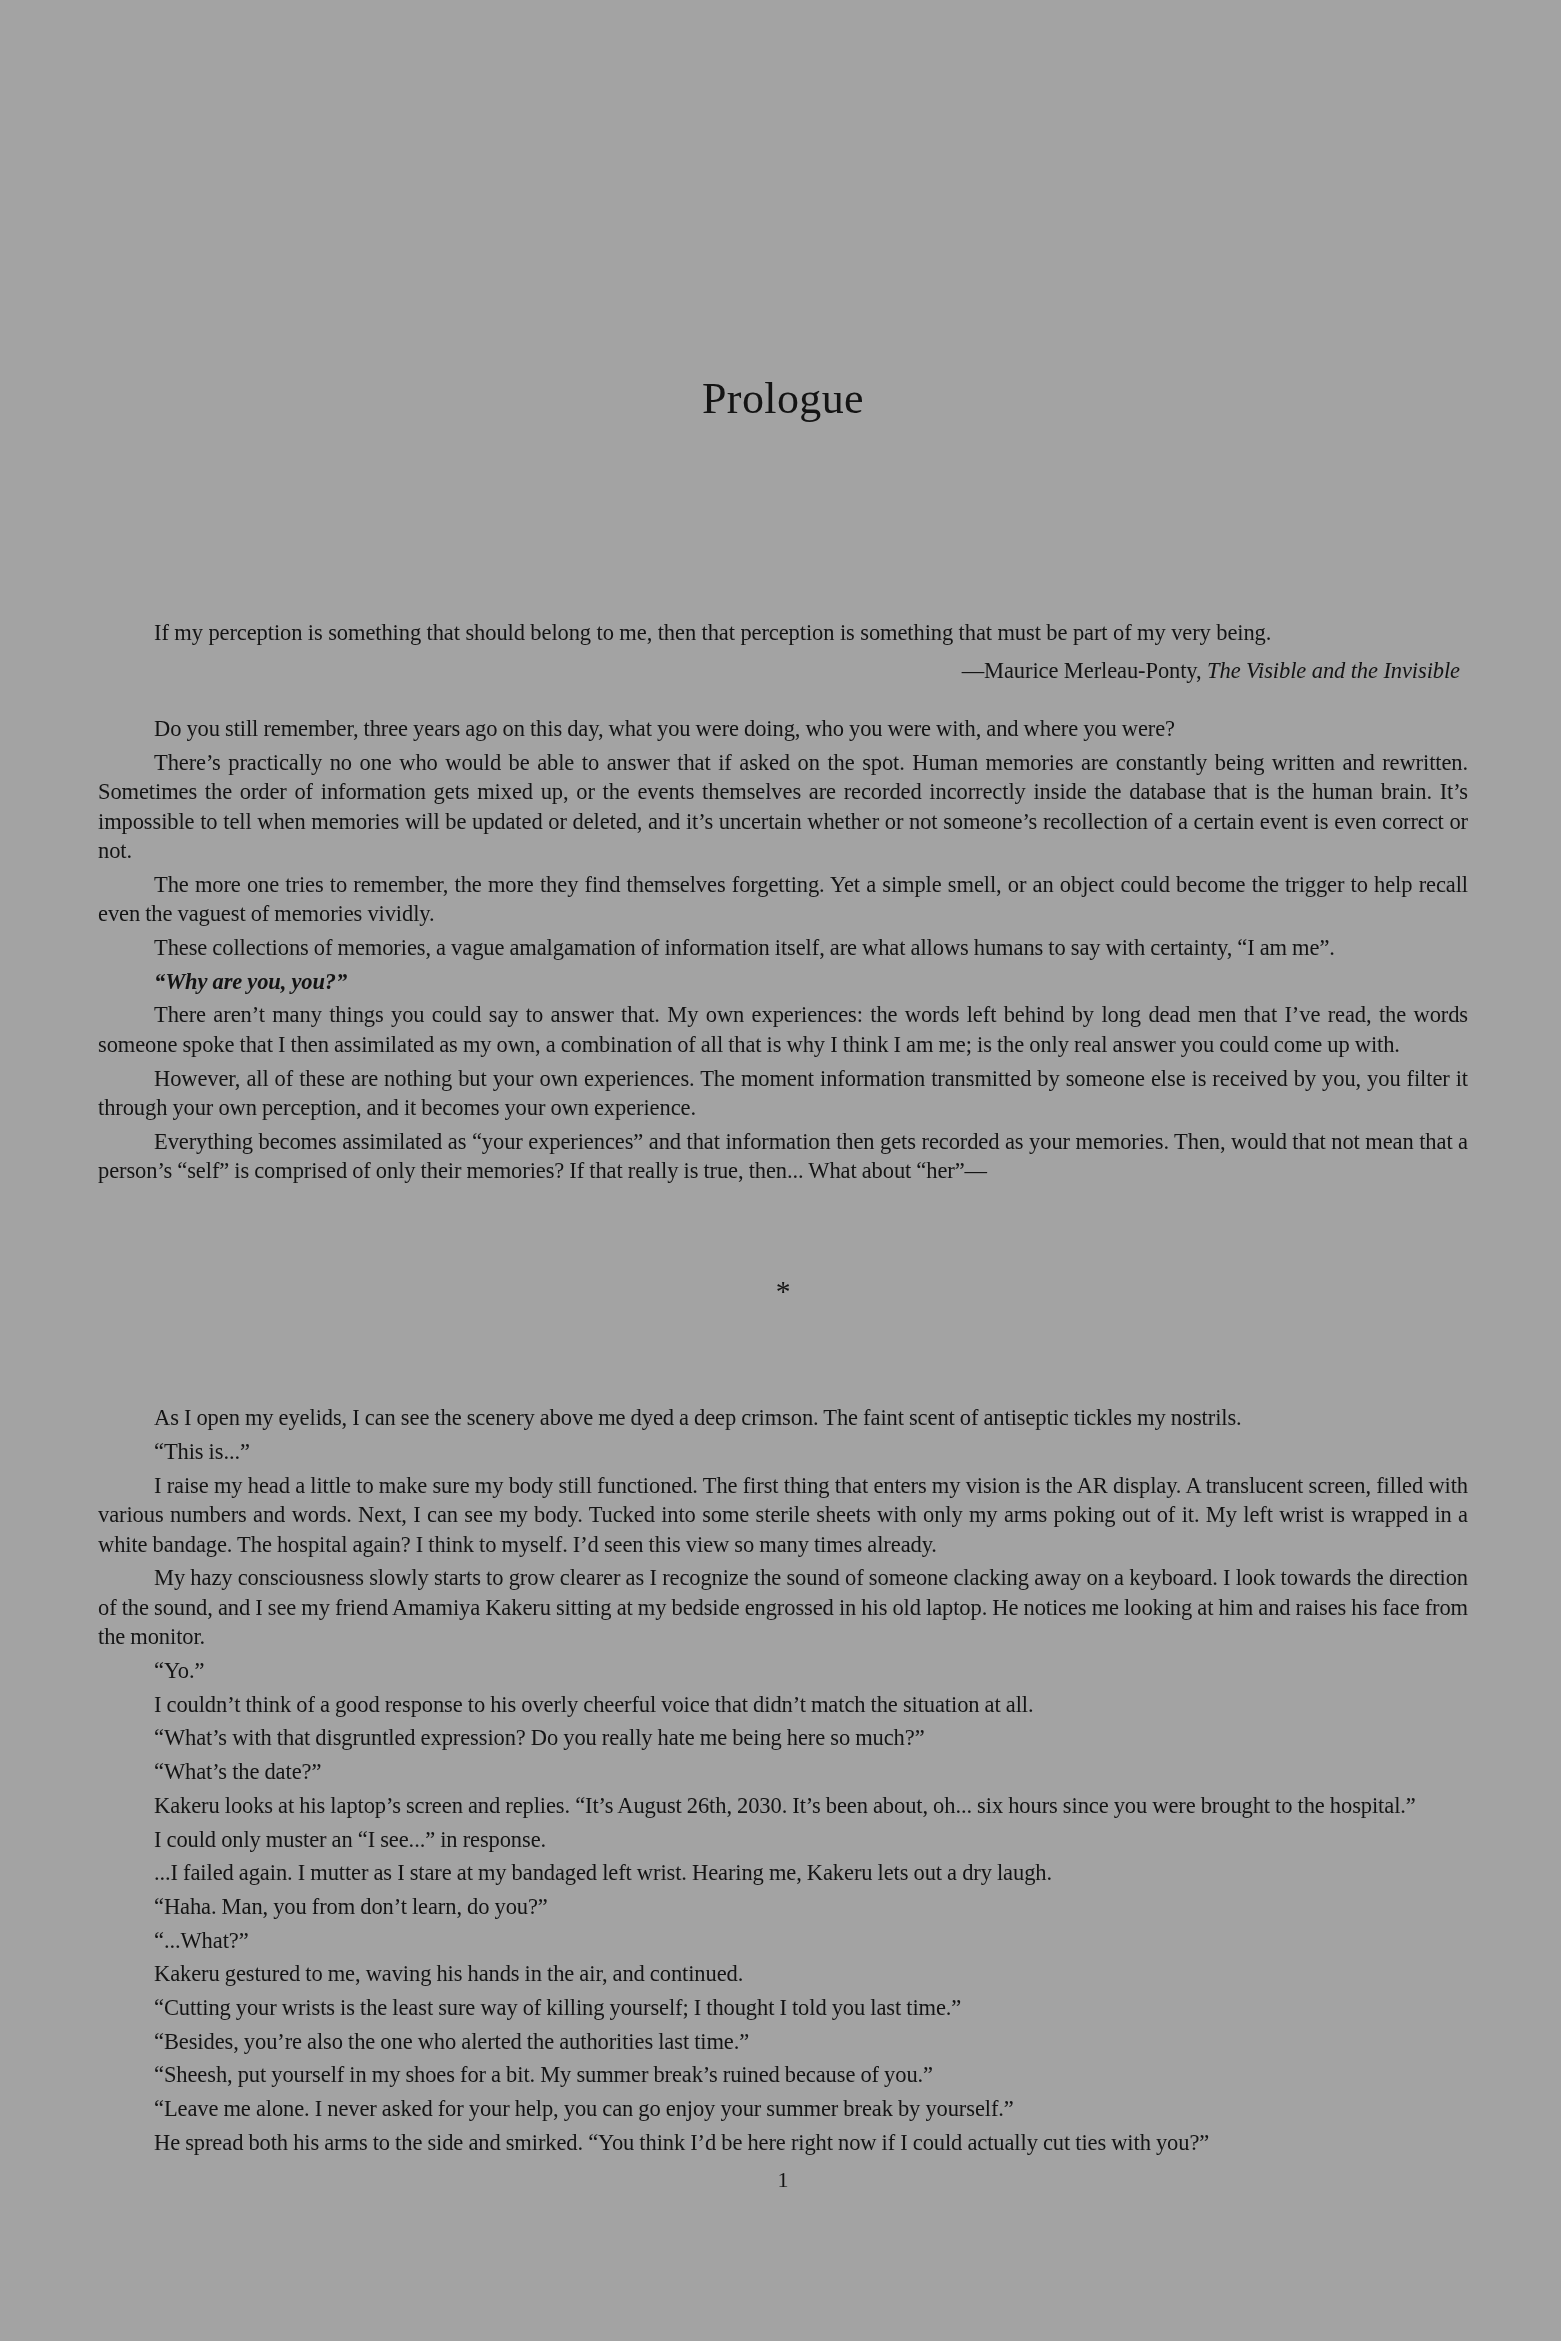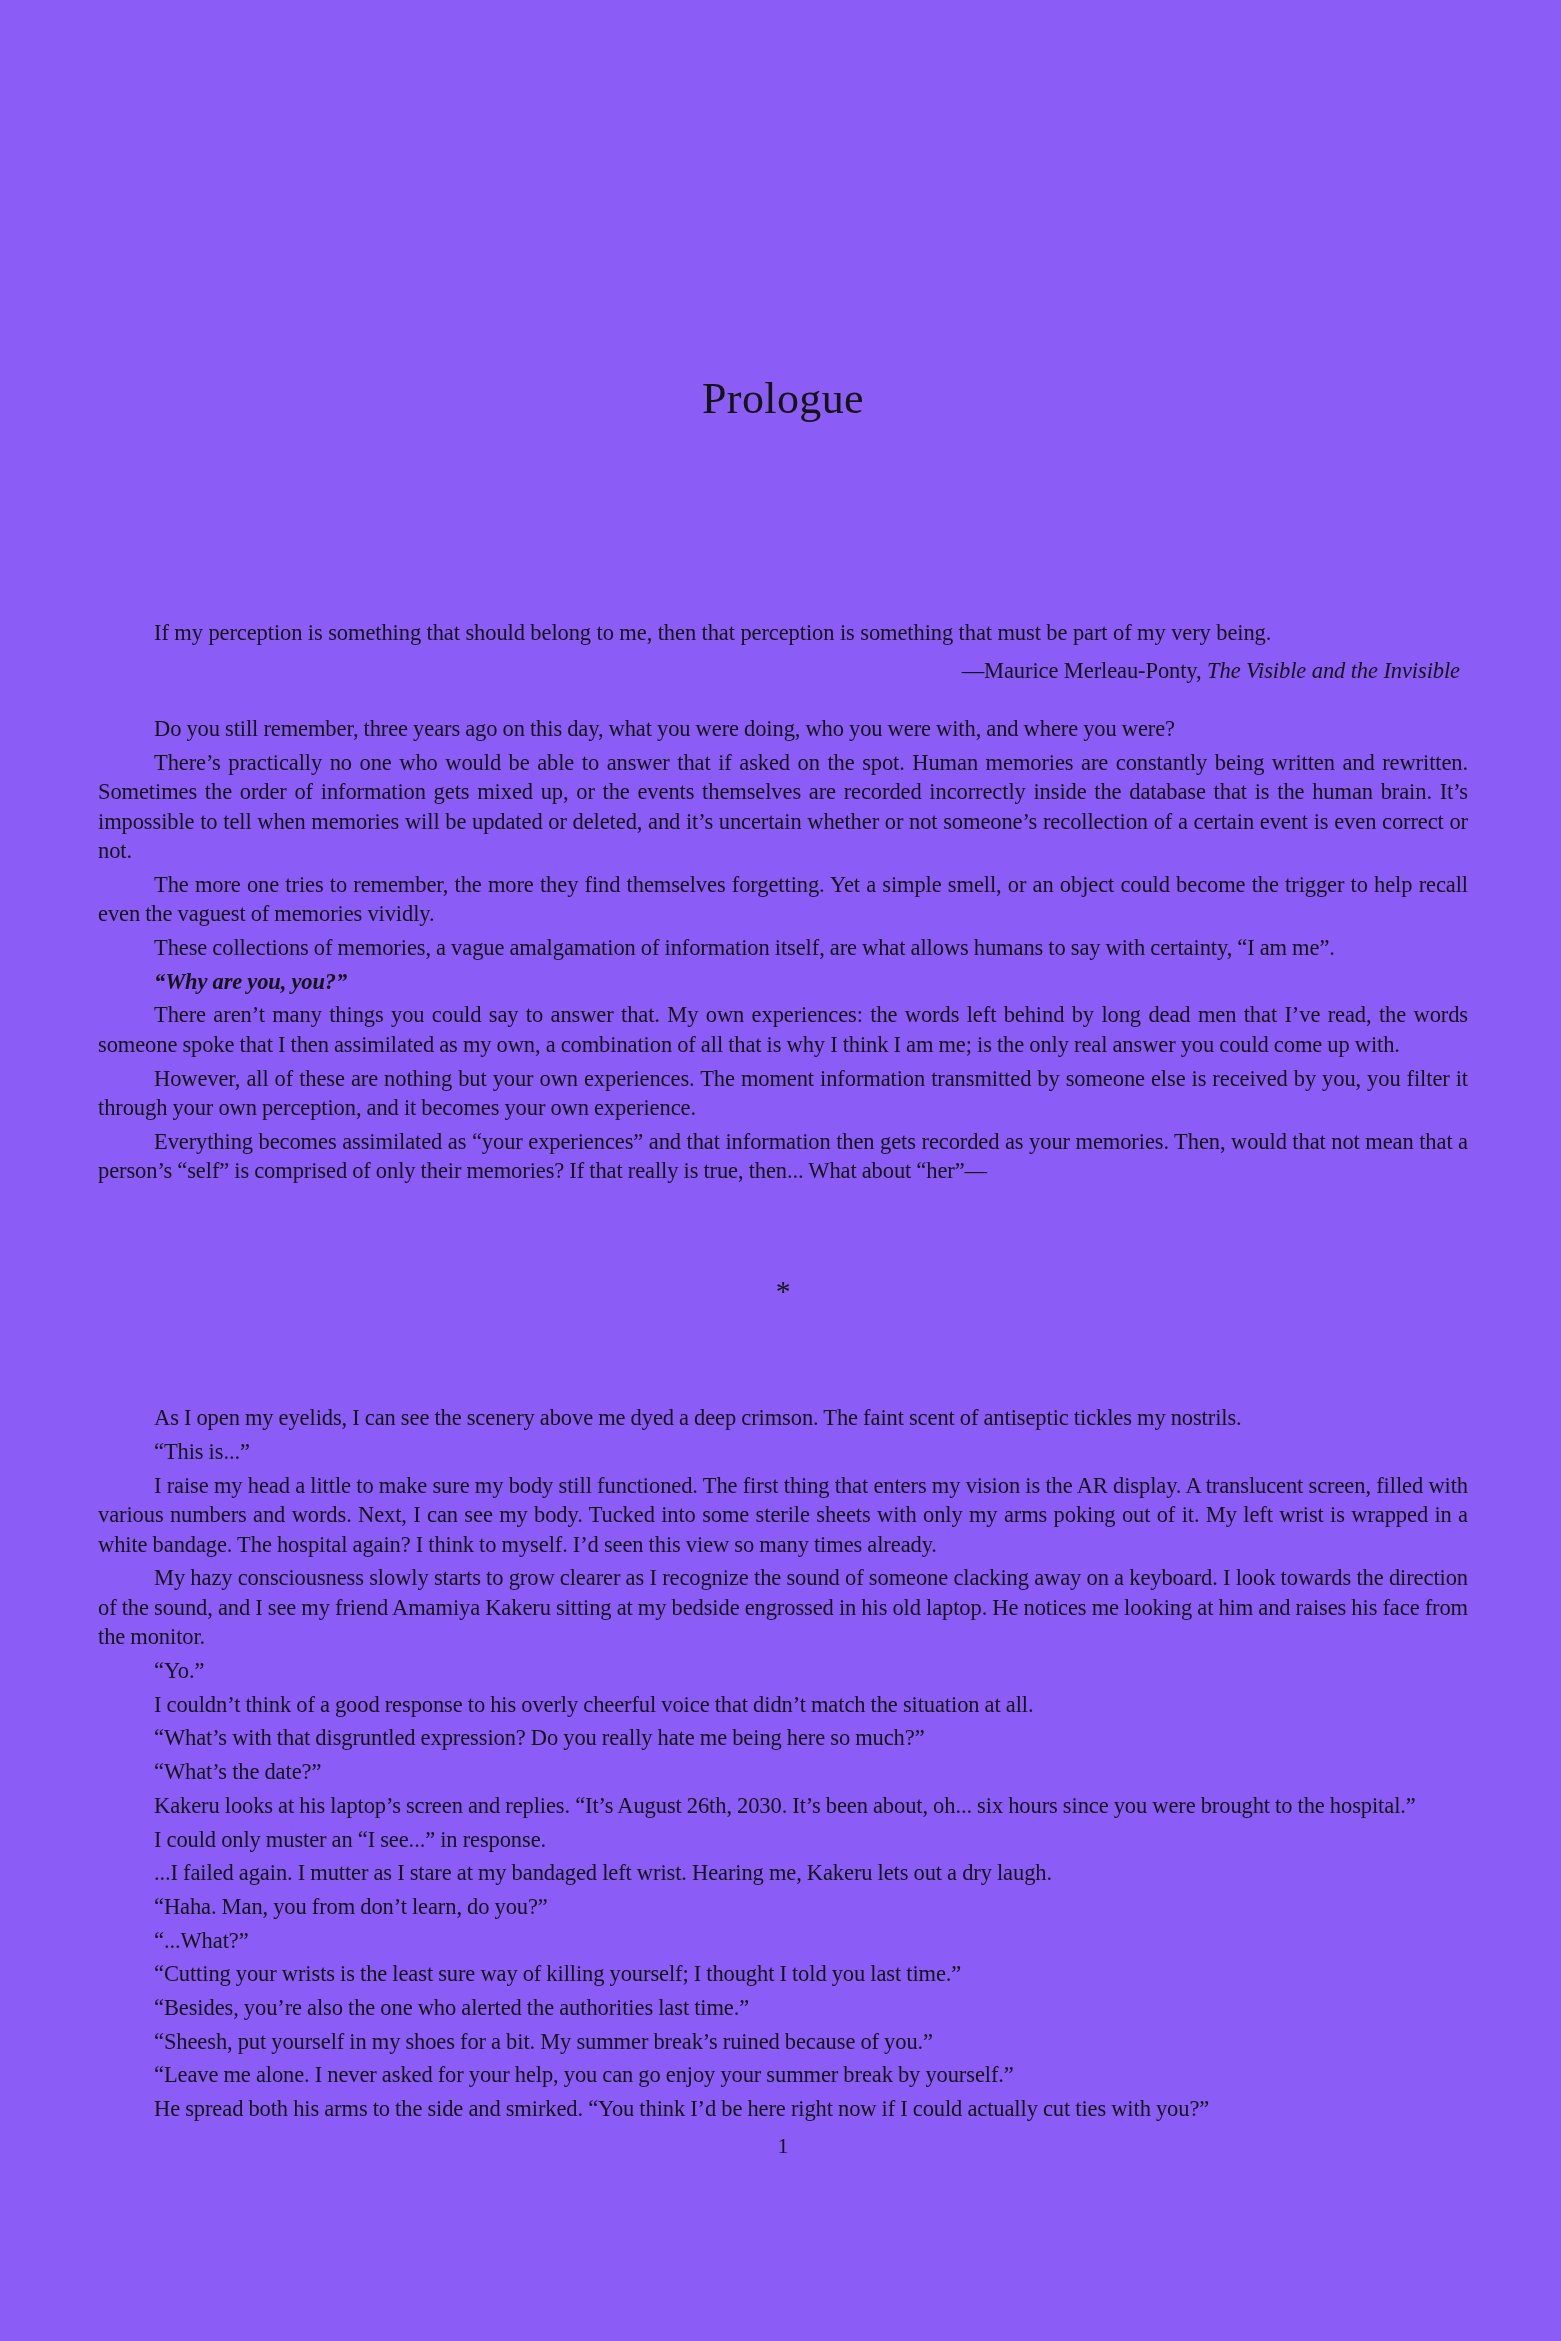--- a/index.html
+++ b/index.html
@@ -5,21 +5,21 @@
   html, body {
     margin: 0;
     padding: 0;
     background: #e8e8e8;
   }
   .page {
     position: relative;
     width: 1562px;
     height: 2342px;
     margin: 0 auto;
-    background: #8b5cf6;
+    background: #a3a3a3;
     color: #141414;
     font-family: "Liberation Serif", "DejaVu Serif", serif;
     overflow: hidden;
   }
   .content {
     position: absolute;
     left: 98px;
     top: 0;
     width: 1370px;
   }
@@ -117,20 +117,21 @@
         <p class="para">My hazy consciousness slowly starts to grow clearer as I recognize the sound of someone clacking away on a keyboard. I look towards the direction of the sound, and I see my friend Amamiya Kakeru sitting at my bedside engrossed in his old laptop. He notices me looking at him and raises his face from the monitor.</p>
         <p class="para">“Yo.”</p>
         <p class="para">I couldn’t think of a good response to his overly cheerful voice that didn’t match the situation at all.</p>
         <p class="para">“What’s with that disgruntled expression? Do you really hate me being here so much?”</p>
         <p class="para">“What’s the date?”</p>
         <p class="para">Kakeru looks at his laptop’s screen and replies. “It’s August 26th, 2030. It’s been about, oh... six hours since you were brought to the hospital.”</p>
         <p class="para">I could only muster an “I see...” in response.</p>
         <p class="para">...I failed again. I mutter as I stare at my bandaged left wrist. Hearing me, Kakeru lets out a dry laugh.</p>
         <p class="para">“Haha. Man, you from don’t learn, do you?”</p>
         <p class="para">“...What?”</p>
+        <p class="para">Kakeru gestured to me, waving his hands in the air, and continued.</p>
         <p class="para">“Cutting your wrists is the least sure way of killing yourself; I thought I told you last time.”</p>
         <p class="para">“Besides, you’re also the one who alerted the authorities last time.”</p>
         <p class="para">“Sheesh, put yourself in my shoes for a bit. My summer break’s ruined because of you.”</p>
         <p class="para">“Leave me alone. I never asked for your help, you can go enjoy your summer break by yourself.”</p>
         <p class="para">He spread both his arms to the side and smirked. “You think I’d be here right now if I could actually cut ties with you?”</p>
       </div>
 
     <div class="page-number">1</div>
 
   </div>

